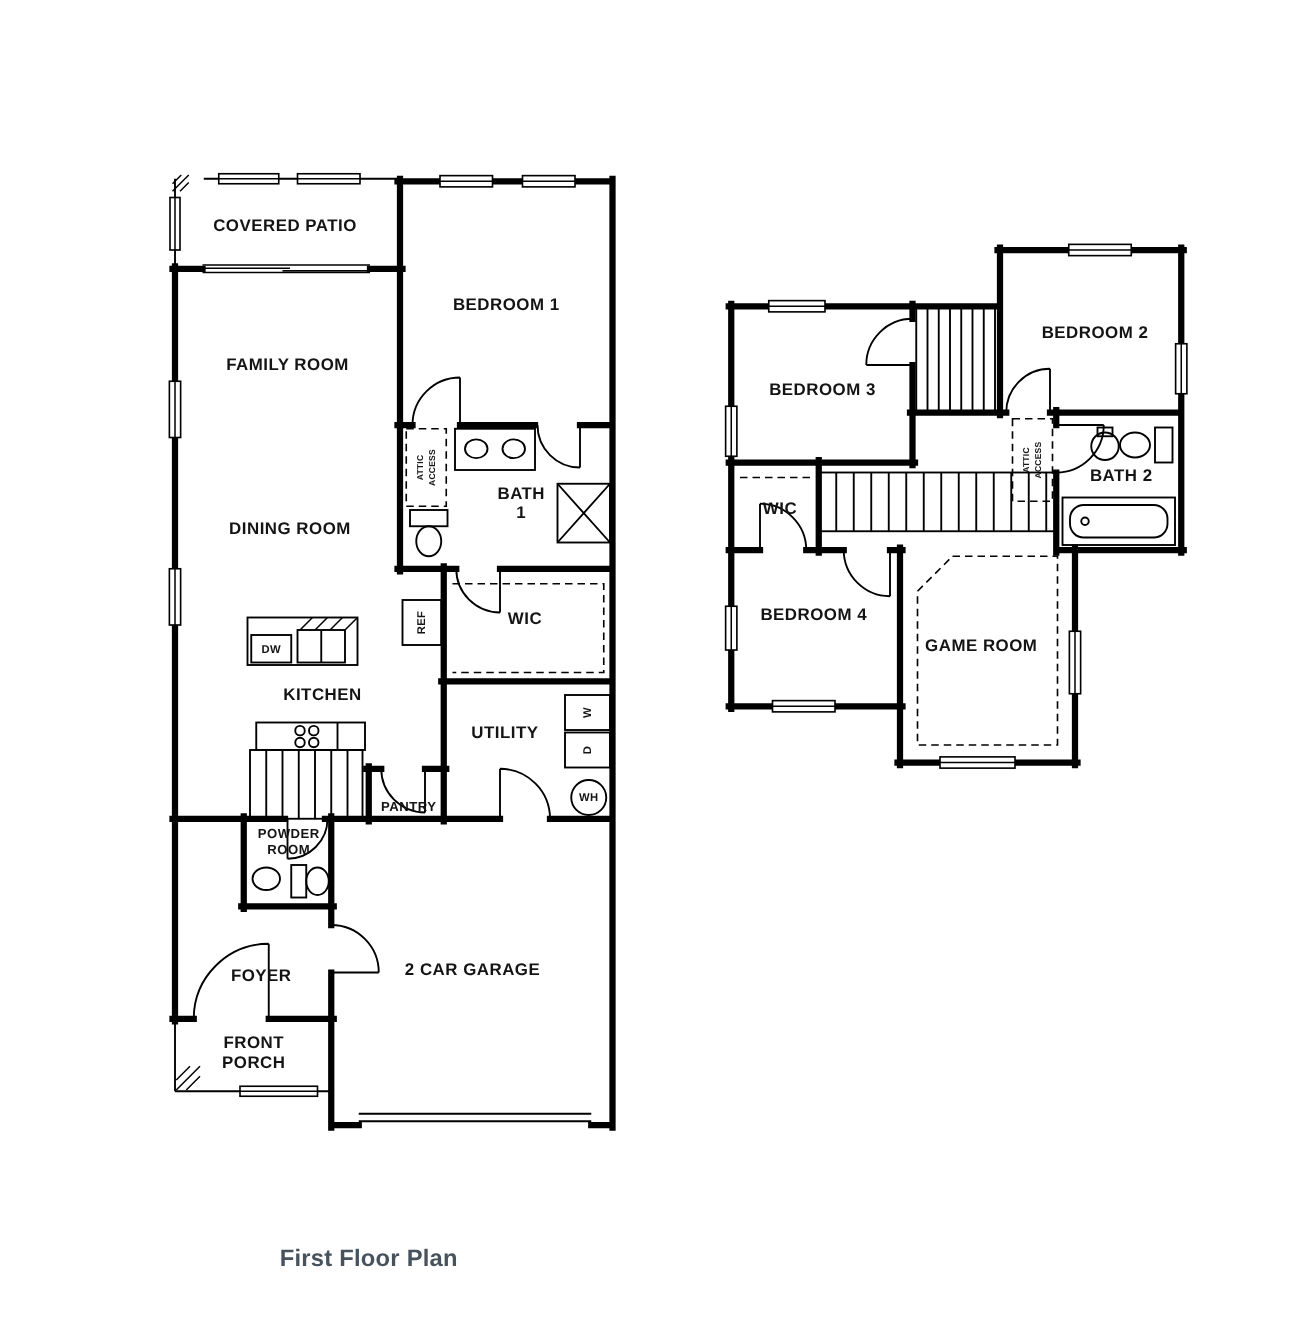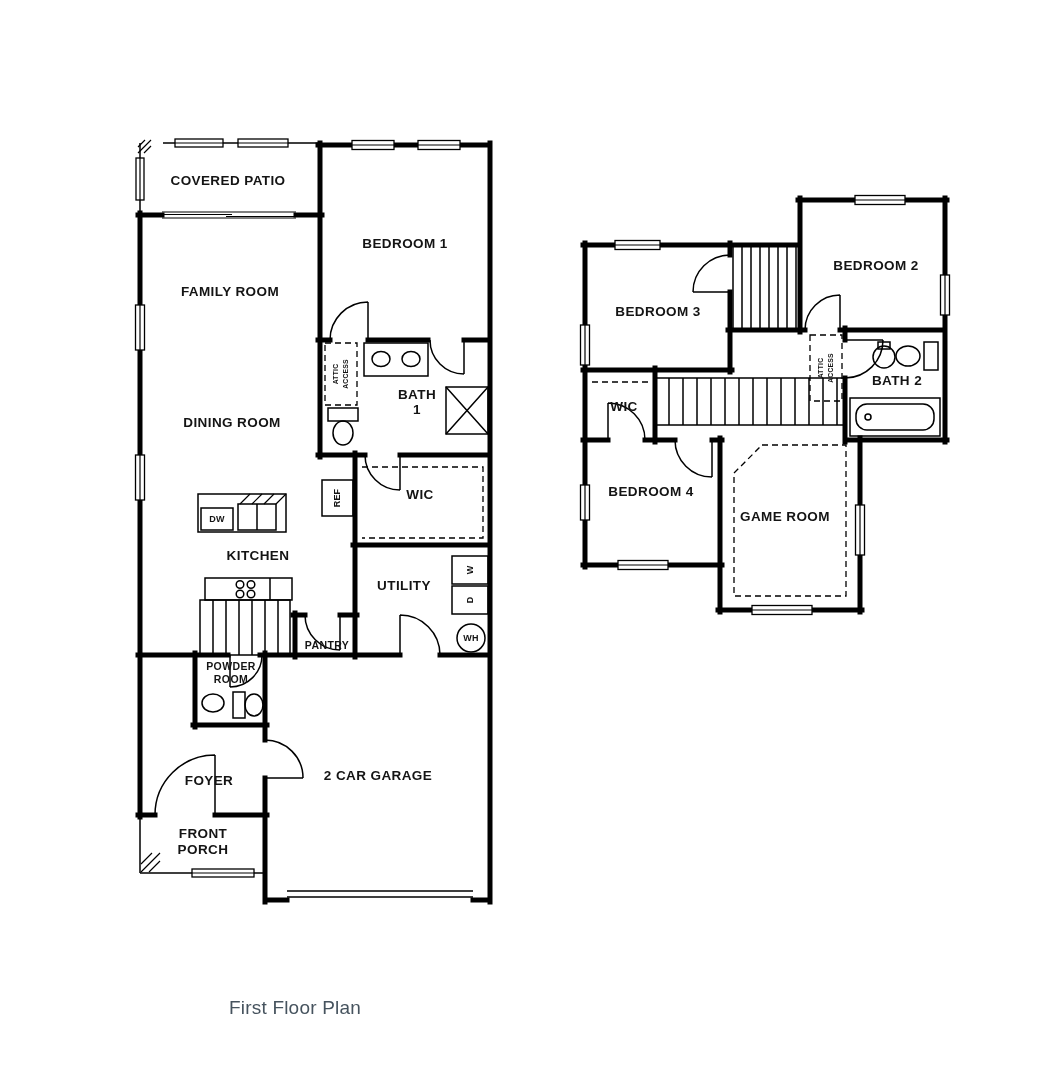--- a/index.html
+++ b/index.html
@@ -11,21 +11,21 @@
   .thin{stroke:#000;stroke-width:1.5;fill:none}
   .dash{stroke:#000;stroke-width:1.3;fill:none;stroke-dasharray:6 4}
   .hatch{stroke:#000;stroke-width:1.2;fill:none}
   .winr{fill:#fff;stroke:#000;stroke-width:1.3}
   .winl{stroke:#000;stroke-width:1.2;fill:none}
   text{font-family:"Liberation Sans",sans-serif;font-weight:bold;fill:#141414;text-anchor:middle;letter-spacing:.4px}
   .lbl{font-size:13.5px}
   .lbl-sm{font-size:10.5px}
   .lbl-xs{font-size:9px;letter-spacing:.2px}
   .lbl-xxs{font-size:6.8px;letter-spacing:.2px}
-  .caption{position:absolute;width:320px;text-align:center;font-size:19px;font-weight:normal;color:#46535e;letter-spacing:.2px}
+  .caption{position:absolute;width:320px;text-align:center;font-size:19px;font-weight:bold;color:#46535e;letter-spacing:.2px}
   .caption-first{left:135px;top:997px}
   .caption-second{left:600px;top:997px}
 </style>
 </head>
 <body>
 
 <div class="stage">
 
 <svg width="1050" height="1070" viewBox="0 0 1050 1070">
 

